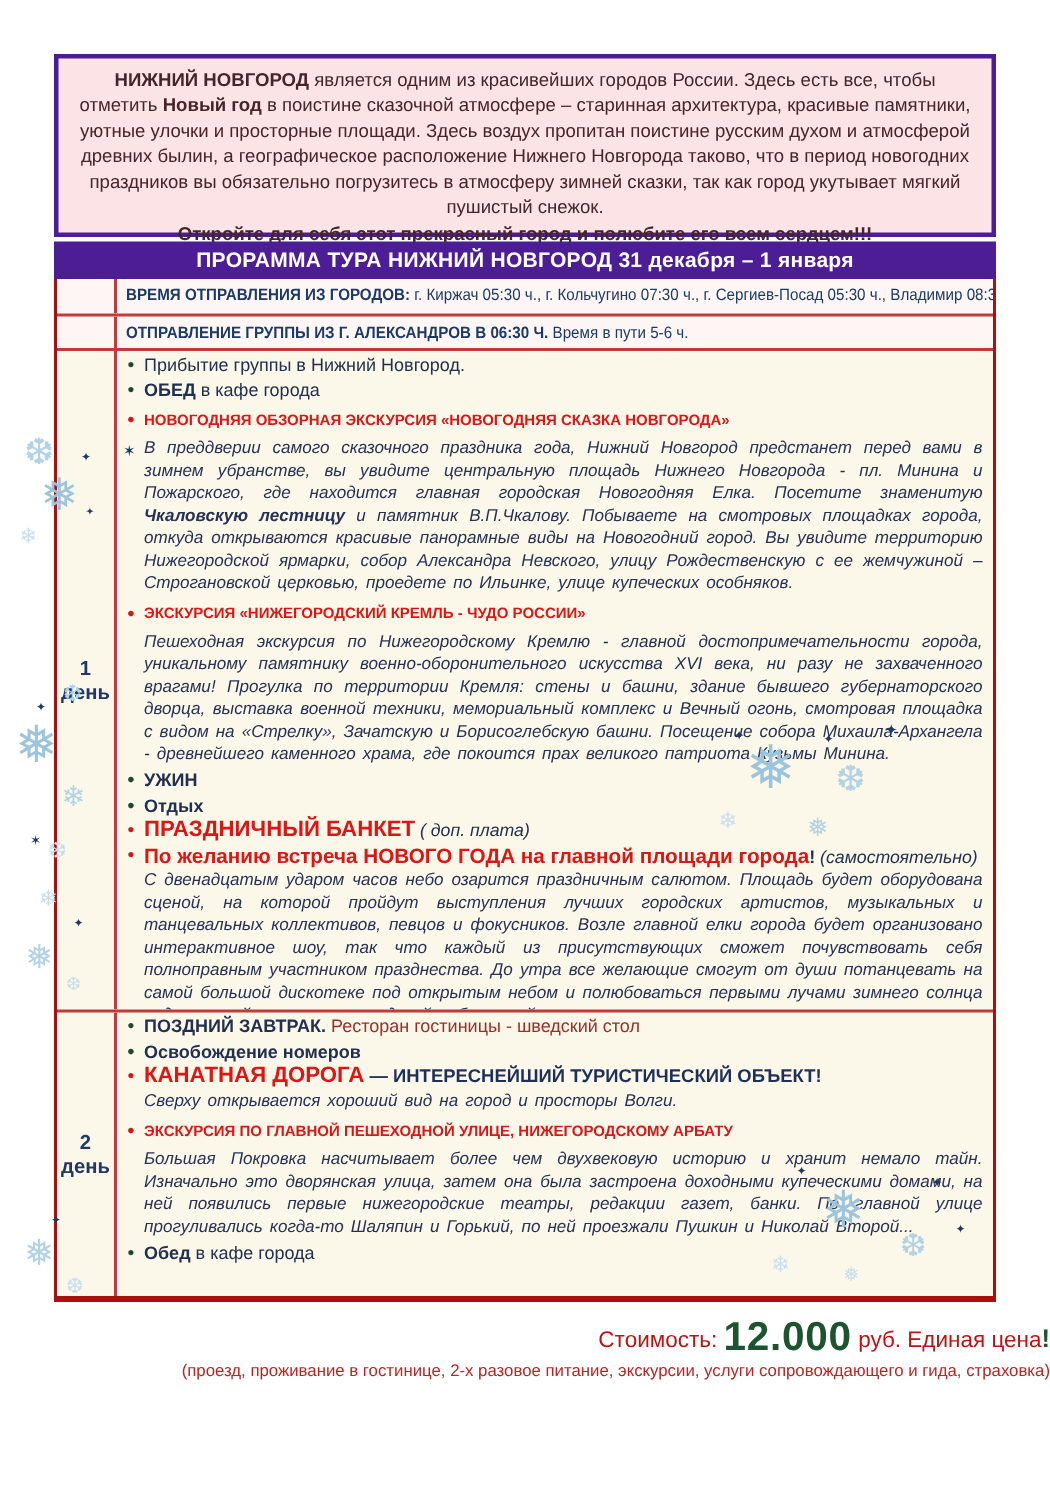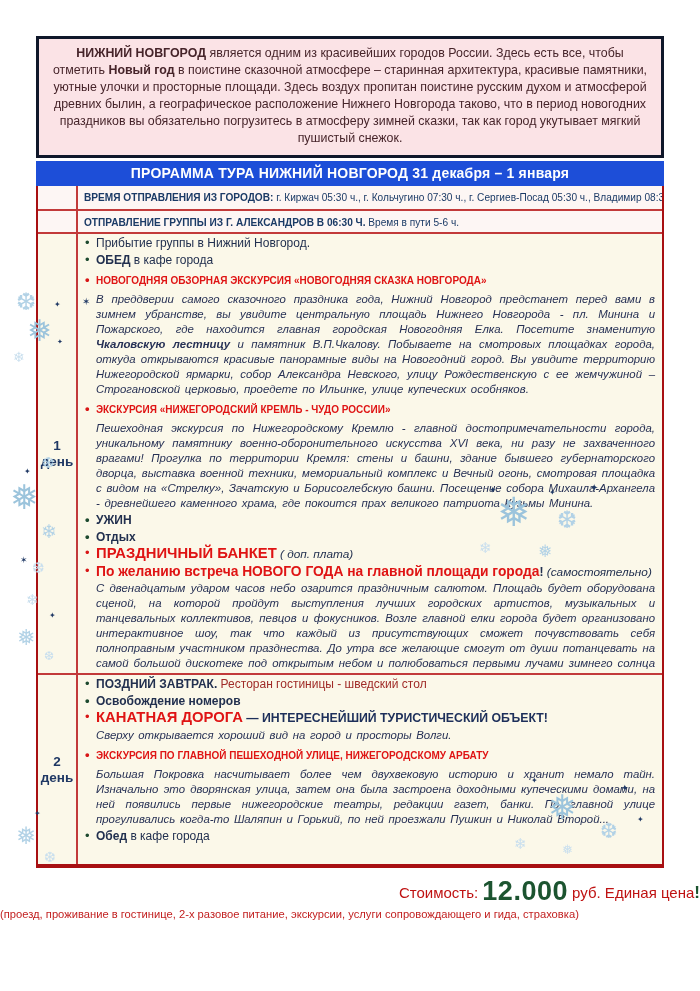--- a/index.html
+++ b/index.html
@@ -1,28 +1,28 @@
 <!DOCTYPE html>
 <html lang="ru"><head>
 <meta charset="utf-8">
 <style>
   html,body{margin:0;padding:0;background:#ffffff;}
   .page{position:relative;width:700px;height:991px;background:#ffffff;
         font-family:"Liberation Sans",sans-serif;overflow:hidden;}
 
   
   .intro-box{position:absolute;left:36px;top:36px;width:628px;height:122px;box-sizing:border-box;
-             background:#fbe3e6;border:3px solid #0f172a;text-align:center;color:#46242a;
+             background:#fbe3e6;border:3px solid #4c1d95;text-align:center;color:#46242a;
              font-size:12.4px;line-height:17px;padding:6px 10px;}
   .intro-box .b{font-weight:bold;}
   .intro-closing{font-weight:bold;margin-top:1px;}
 
   
   .band{position:absolute;left:36px;top:161px;width:628px;height:25px;box-sizing:border-box;
-        background:#1d4ed8;color:#ffffff;font-weight:bold;font-size:14px;line-height:25px;
+        background:#4c1d95;color:#ffffff;font-weight:bold;font-size:14px;line-height:25px;
         text-align:center;letter-spacing:.2px;}
 
   
   .tour-table{position:absolute;left:36px;top:186px;width:628px;box-sizing:border-box;
               border:2px solid #a81012;border-top:none;border-bottom-width:4px;}
   .row{display:flex;border-top:2px solid #c23a3a;overflow:hidden;box-sizing:border-box;}
   .row:first-child{border-top:none;}
   .row-light{background:#fdf6f4;}
   .row-cream{background:#fbf8e9;}
   .row-dep{height:23px;}
@@ -54,34 +54,35 @@
   .note-it{font-style:italic;font-weight:normal;color:#22304f;font-size:11.8px;}
   .cable-rest{color:#1d2f5a;font-size:12.3px;font-weight:bold;}
   .b{font-weight:bold;}
 
   
   .price{position:absolute;top:874px;left:0;width:100%;text-align:right;
          color:#bf1212;font-size:15px;}
   .price .val{font-size:27px;font-weight:bold;color:#1c5430;letter-spacing:.5px;
               position:relative;top:2px;}
   .price .excl{color:#1c5430;font-weight:bold;font-size:17px;}
-  .includes{position:absolute;top:908px;left:0;width:100%;text-align:left;
+  .includes{position:absolute;top:908px;left:0;width:100%;text-align:right;
             color:#c22121;font-size:11.2px;}
 
   
   #decor{position:absolute;left:0;top:0;width:700px;height:991px;z-index:6;pointer-events:none;}
   .flake{position:absolute;line-height:1;font-style:normal;}
 </style>
 </head>
 <body>
 
 <div class="page">
 
   <div class="intro-box">
     <div><span class="b">НИЖНИЙ НОВГОРОД</span><span> является одним из красивейших городов России.  Здесь есть все, чтобы отметить </span><span class="b">Новый год</span><span> в поистине сказочной атмосфере – старинная архитектура, красивые памятники, уютные улочки и просторные площади. Здесь воздух пропитан поистине русским духом и атмосферой древних былин, а географическое расположение Нижнего Новгорода таково, что в период новогодних праздников вы обязательно погрузитесь в атмосферу зимней сказки, так как город укутывает мягкий пушистый снежок.</span></div>
+    <div class="intro-closing">Откройте для себя этот прекрасный город и полюбите его всем сердцем!!!</div>
   </div>
 
   <div class="band">ПРОРАММА ТУРА НИЖНИЙ НОВГОРОД 31 декабря – 1 января</div>
 
   <div class="tour-table">
 
     <div class="row row-light row-dep">
       <div class="col-day"></div>
       <div class="col-main">
         <div class="dep"><span class="b">ВРЕМЯ ОТПРАВЛЕНИЯ ИЗ ГОРОДОВ:</span><span> г. Киржач   05:30 ч., г. Кольчугино 07:30 ч.,  г. Сергиев-Посад  05:30 ч., Владимир 08:30ч.</span></div>

